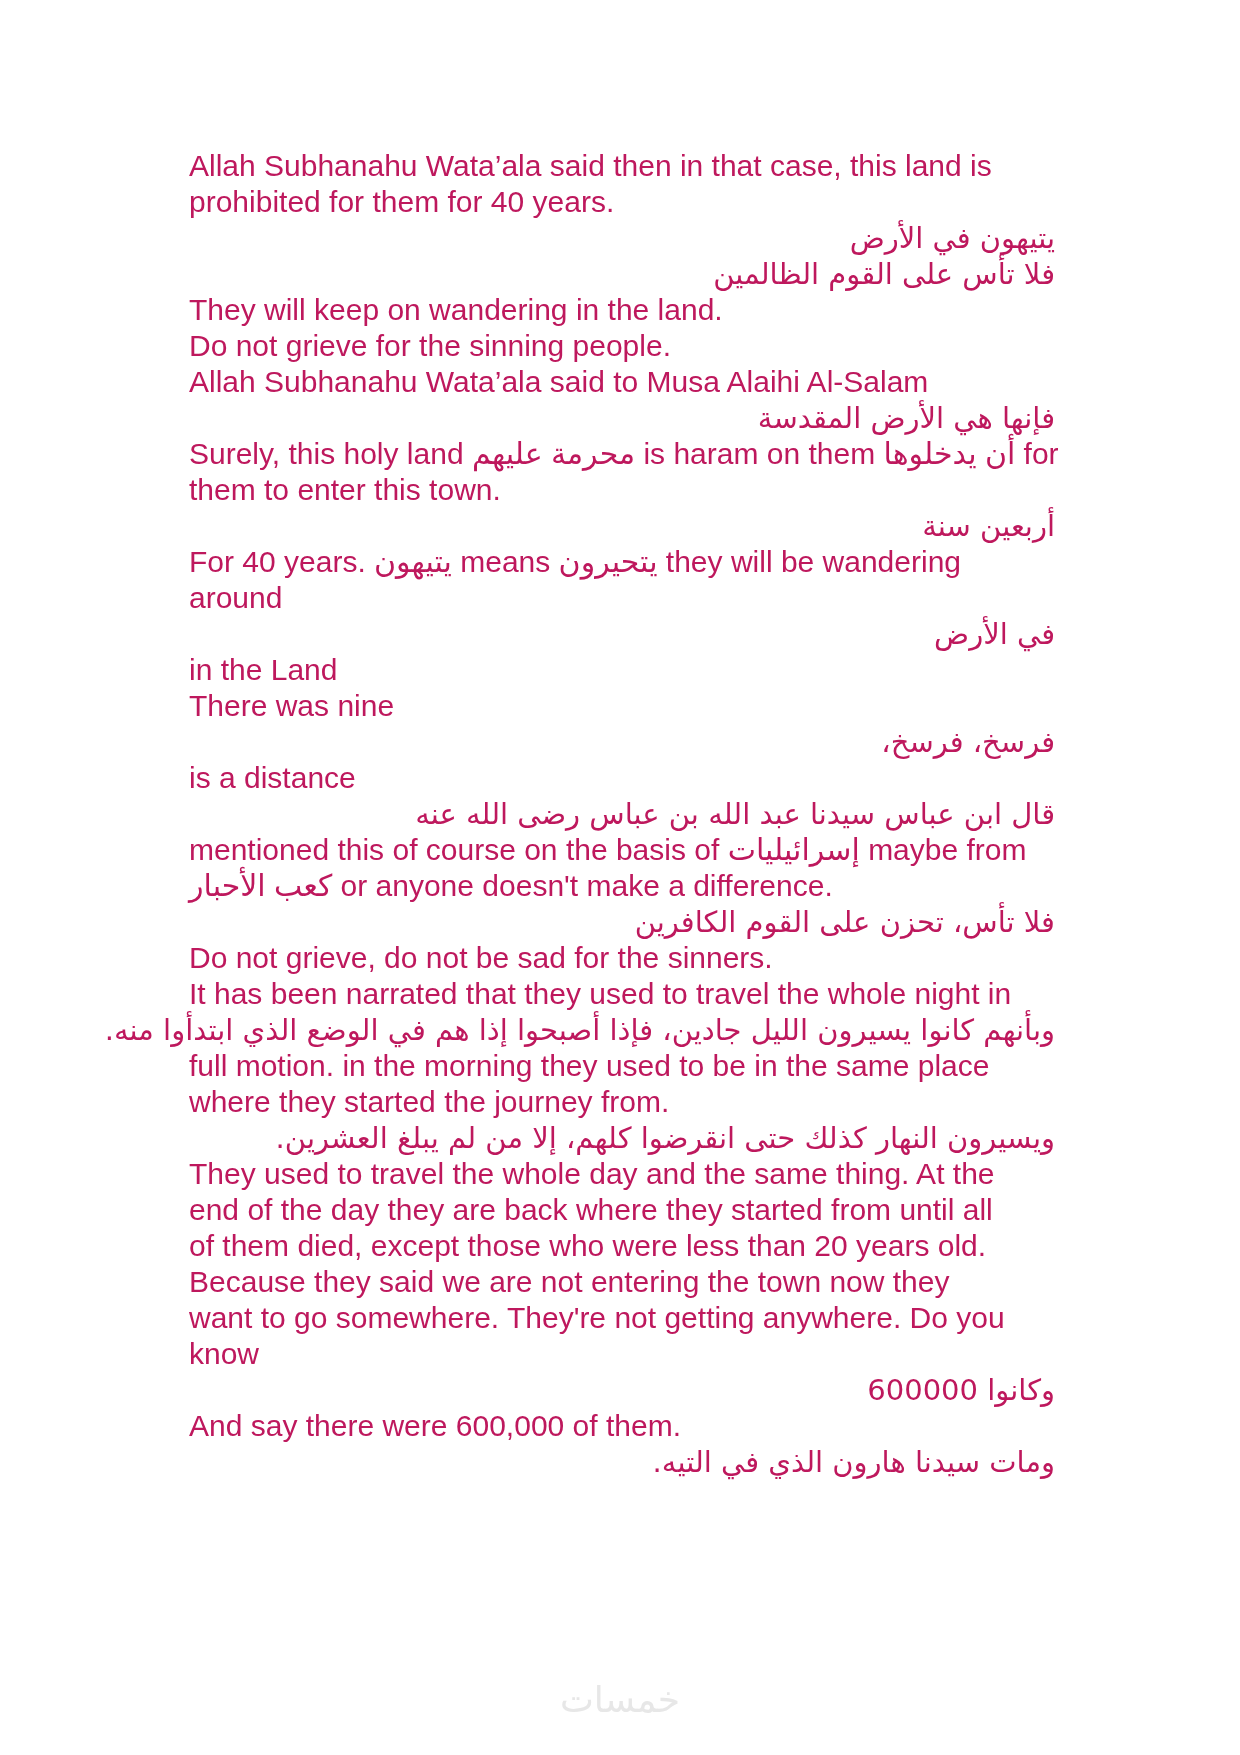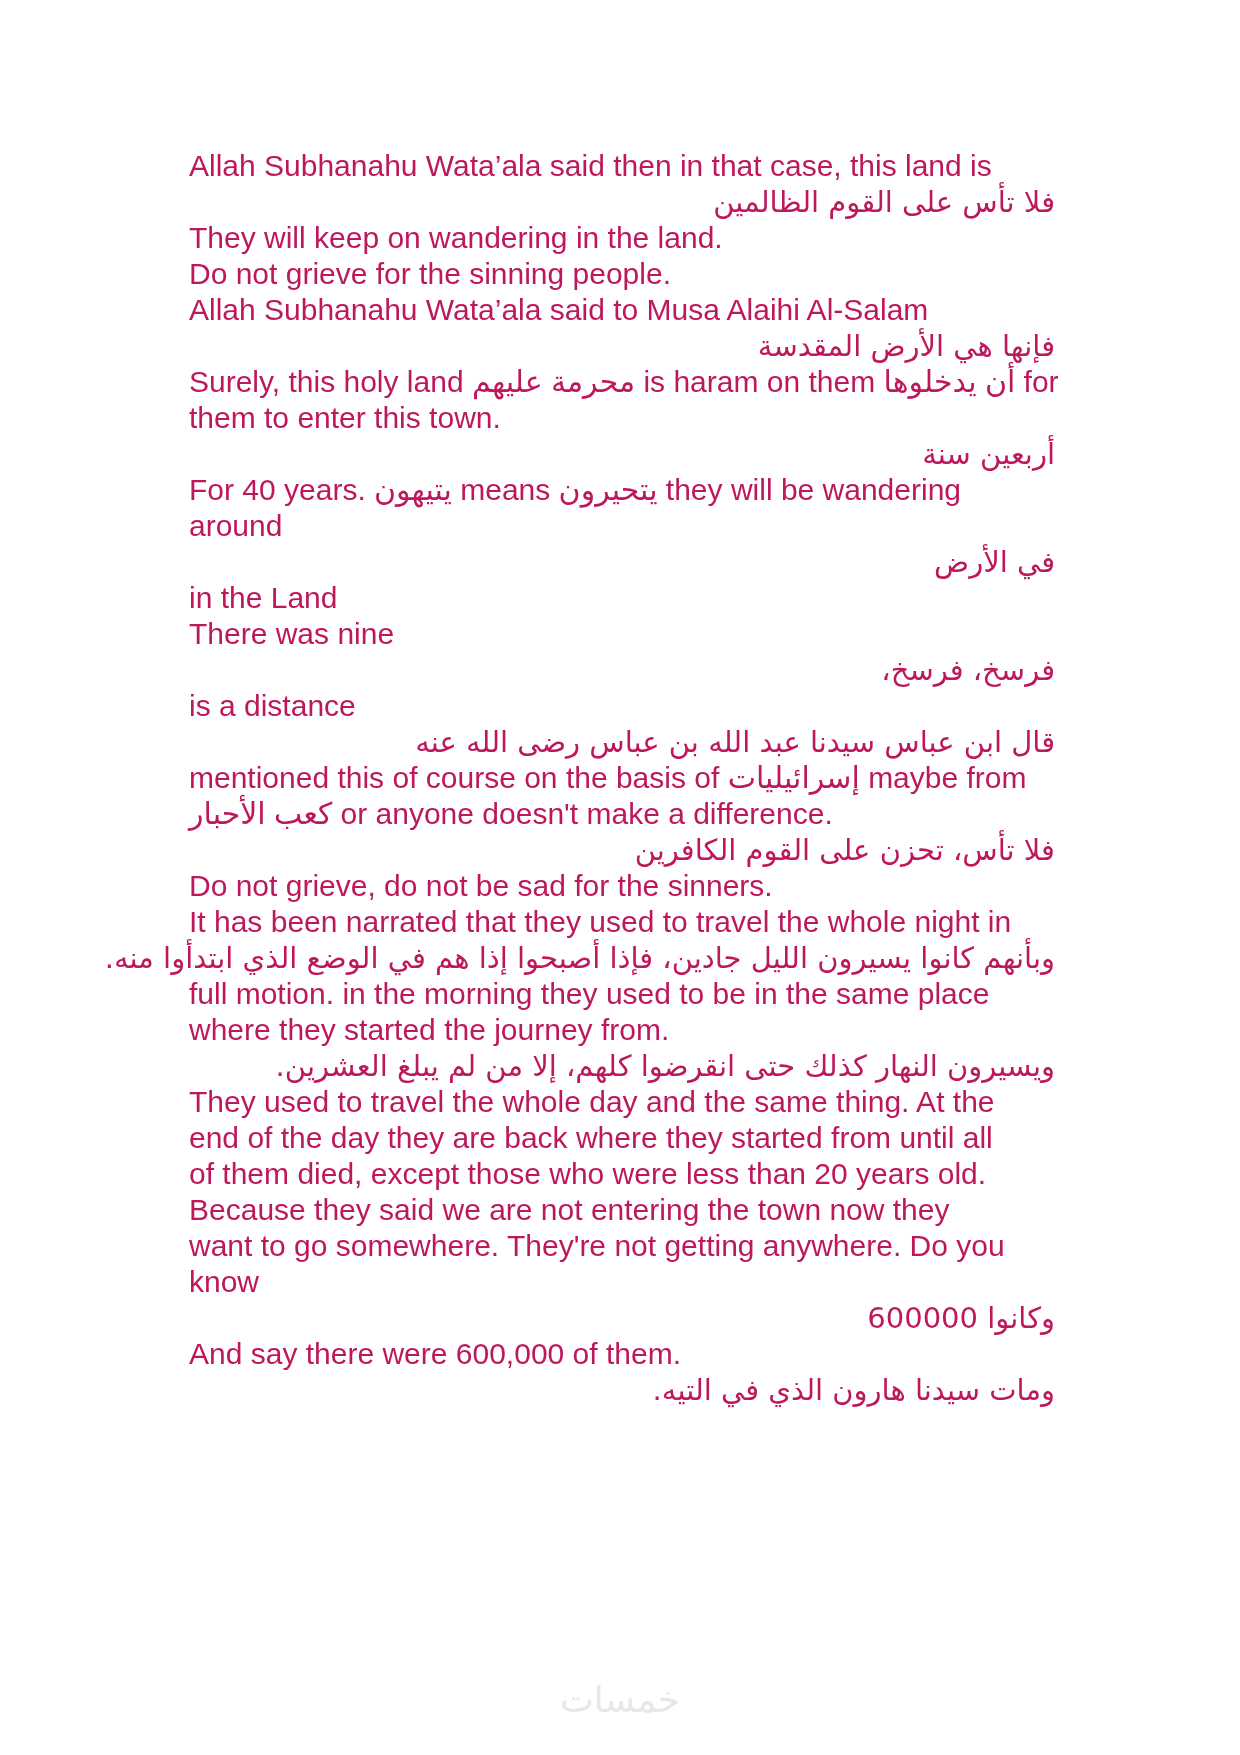--- a/index.html
+++ b/index.html
@@ -15,20 +15,22 @@
   .watermark{position:absolute;top:1676px;left:50%;transform:translateX(-50%);
       font-size:36px;line-height:48px;color:#e7e7e7;direction:rtl;
       font-family:"DejaVu Sans",sans-serif;white-space:nowrap;}
 </style>
 </head>
 <body>
 
 <div class="page">
   <div class="content">
     <div class="ln en" dir="ltr">Allah Subhanahu Wata’ala said then in that case, this land is</div>
+    <div class="ln en" dir="ltr">prohibited for them for 40 years.</div>
+    <div class="ln ar" dir="rtl">يتيهون في الأرض</div>
     <div class="ln ar" dir="rtl">فلا تأس على القوم الظالمين</div>
     <div class="ln en" dir="ltr">They will keep on wandering in the land.</div>
     <div class="ln en" dir="ltr">Do not grieve for the sinning people.</div>
     <div class="ln en" dir="ltr">Allah Subhanahu Wata’ala said to Musa Alaihi Al-Salam</div>
     <div class="ln ar" dir="rtl">فإنها هي الأرض المقدسة</div>
     <div class="ln en" dir="ltr">Surely, this holy land محرمة عليهم is haram on them أن يدخلوها for</div>
     <div class="ln en" dir="ltr">them to enter this town.</div>
     <div class="ln ar" dir="rtl">أربعين سنة</div>
     <div class="ln en" dir="ltr">For 40 years. يتيهون means يتحيرون they will be wandering</div>
     <div class="ln en" dir="ltr">around</div>

